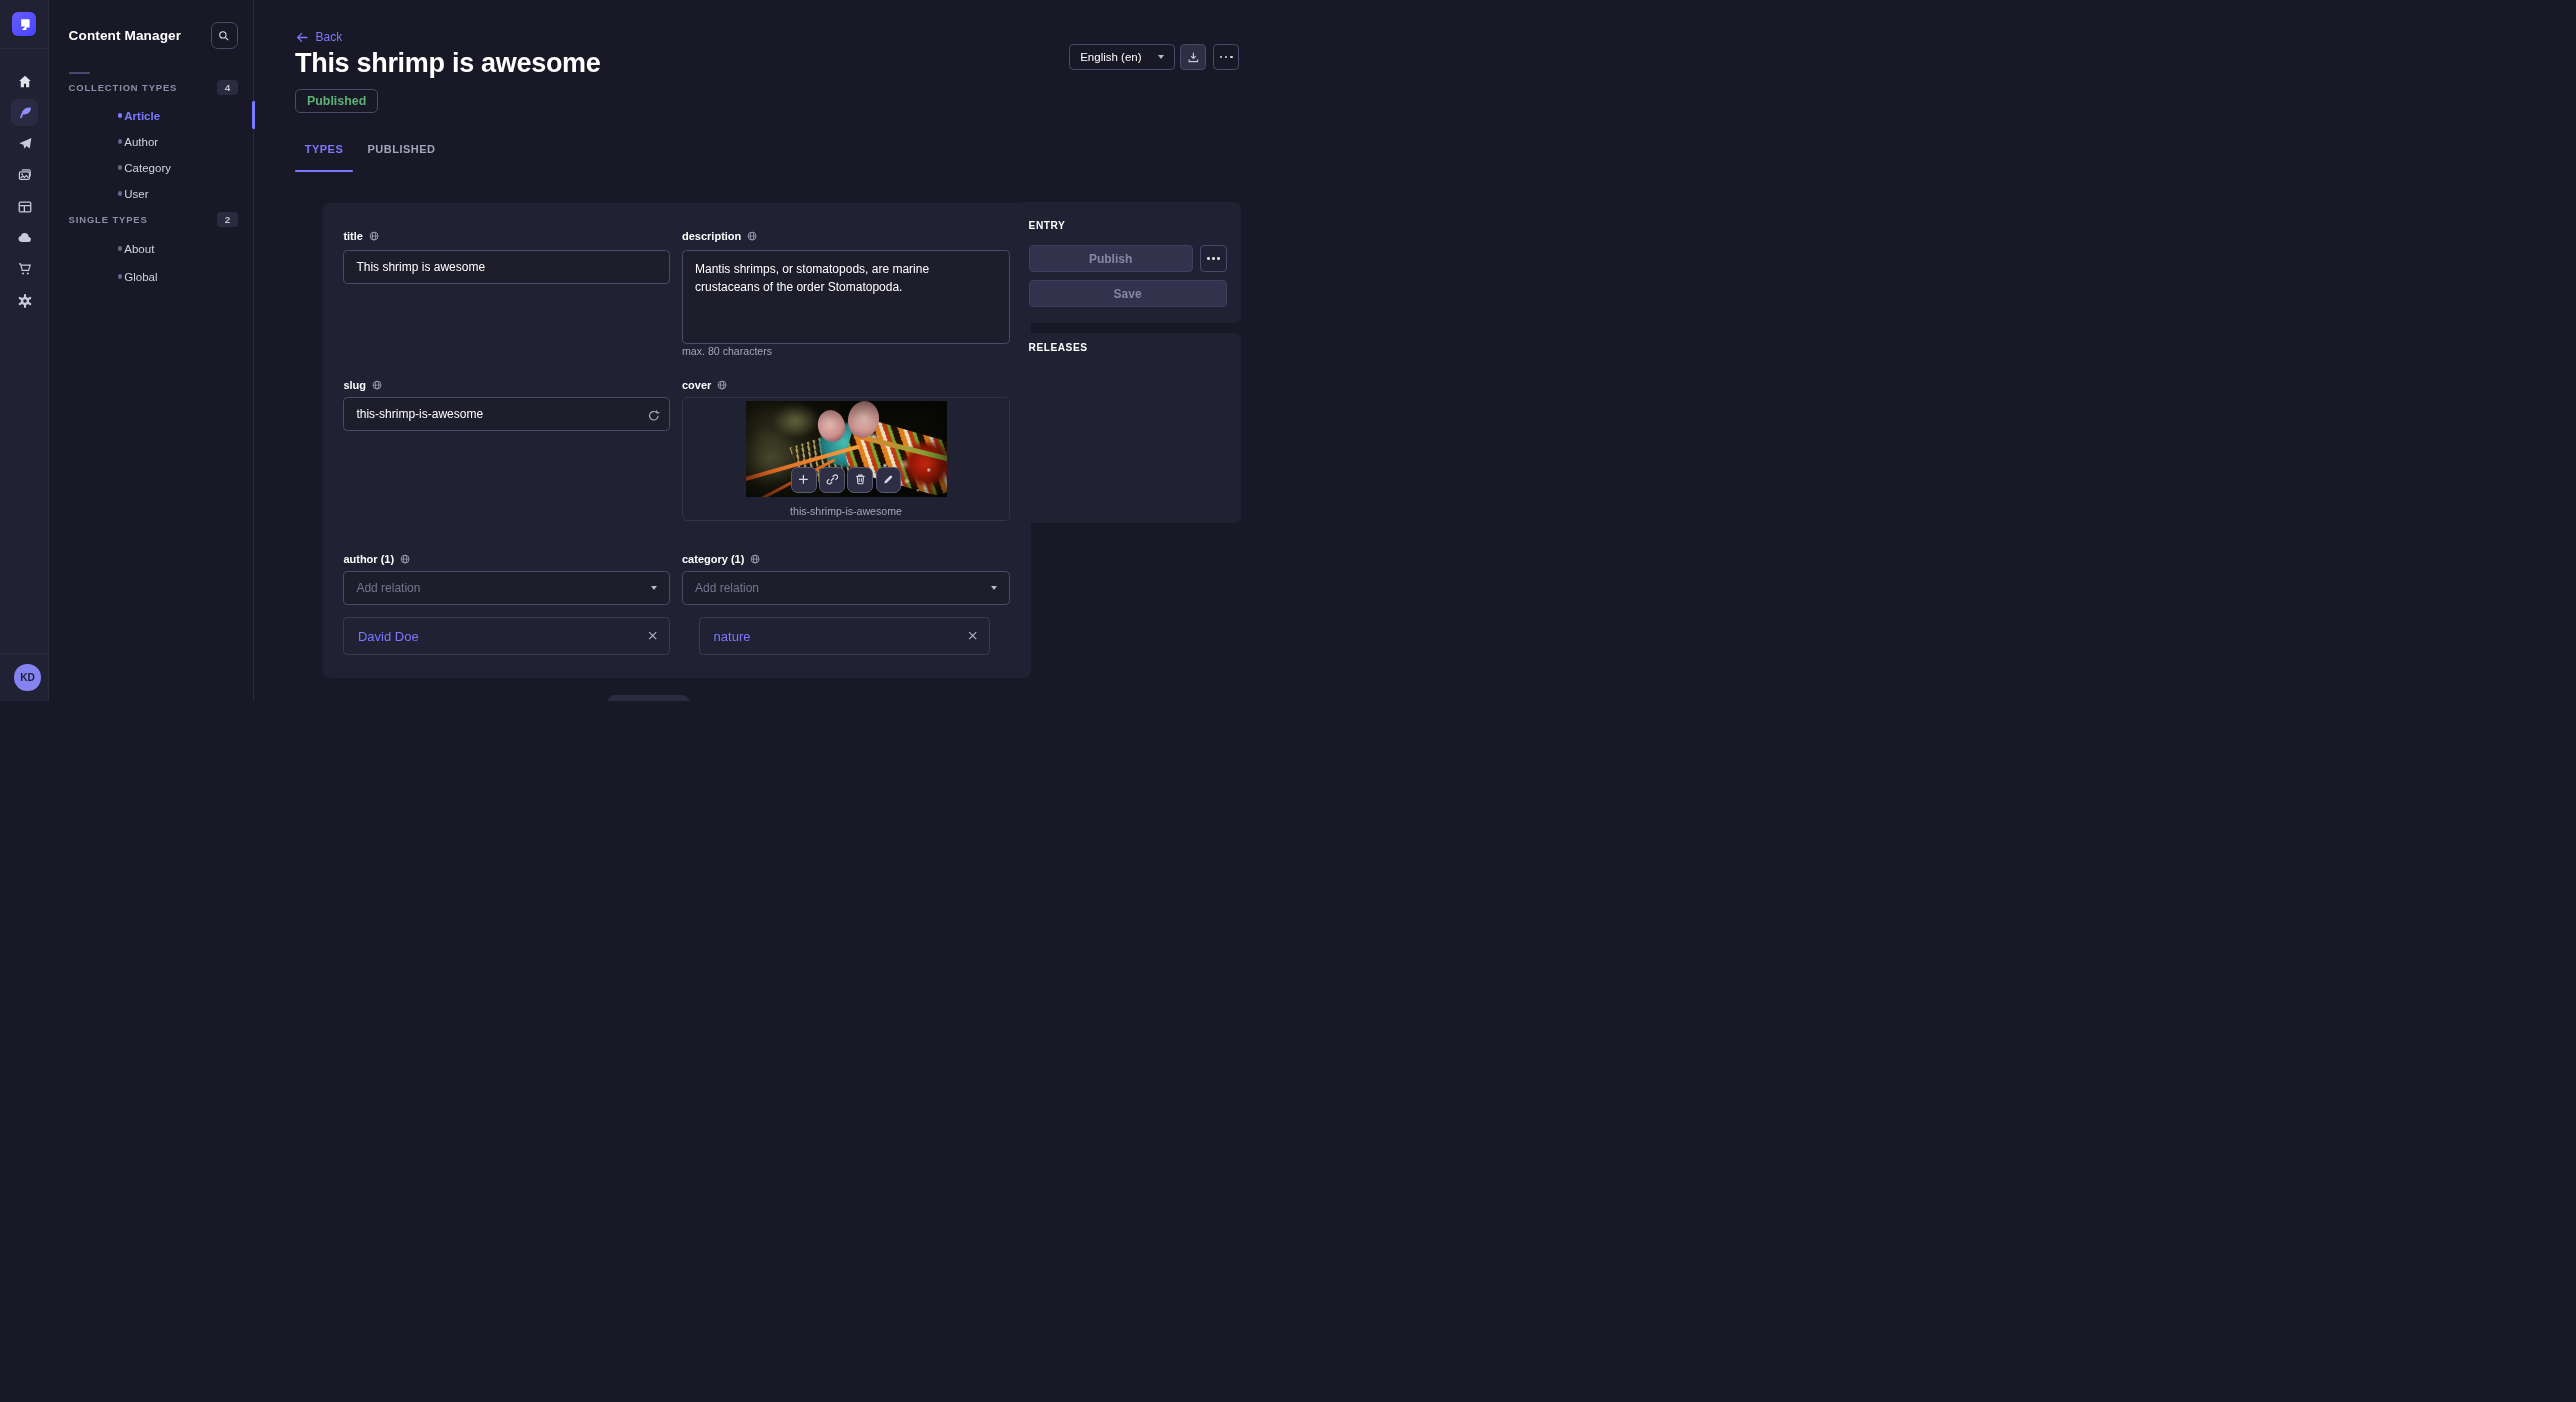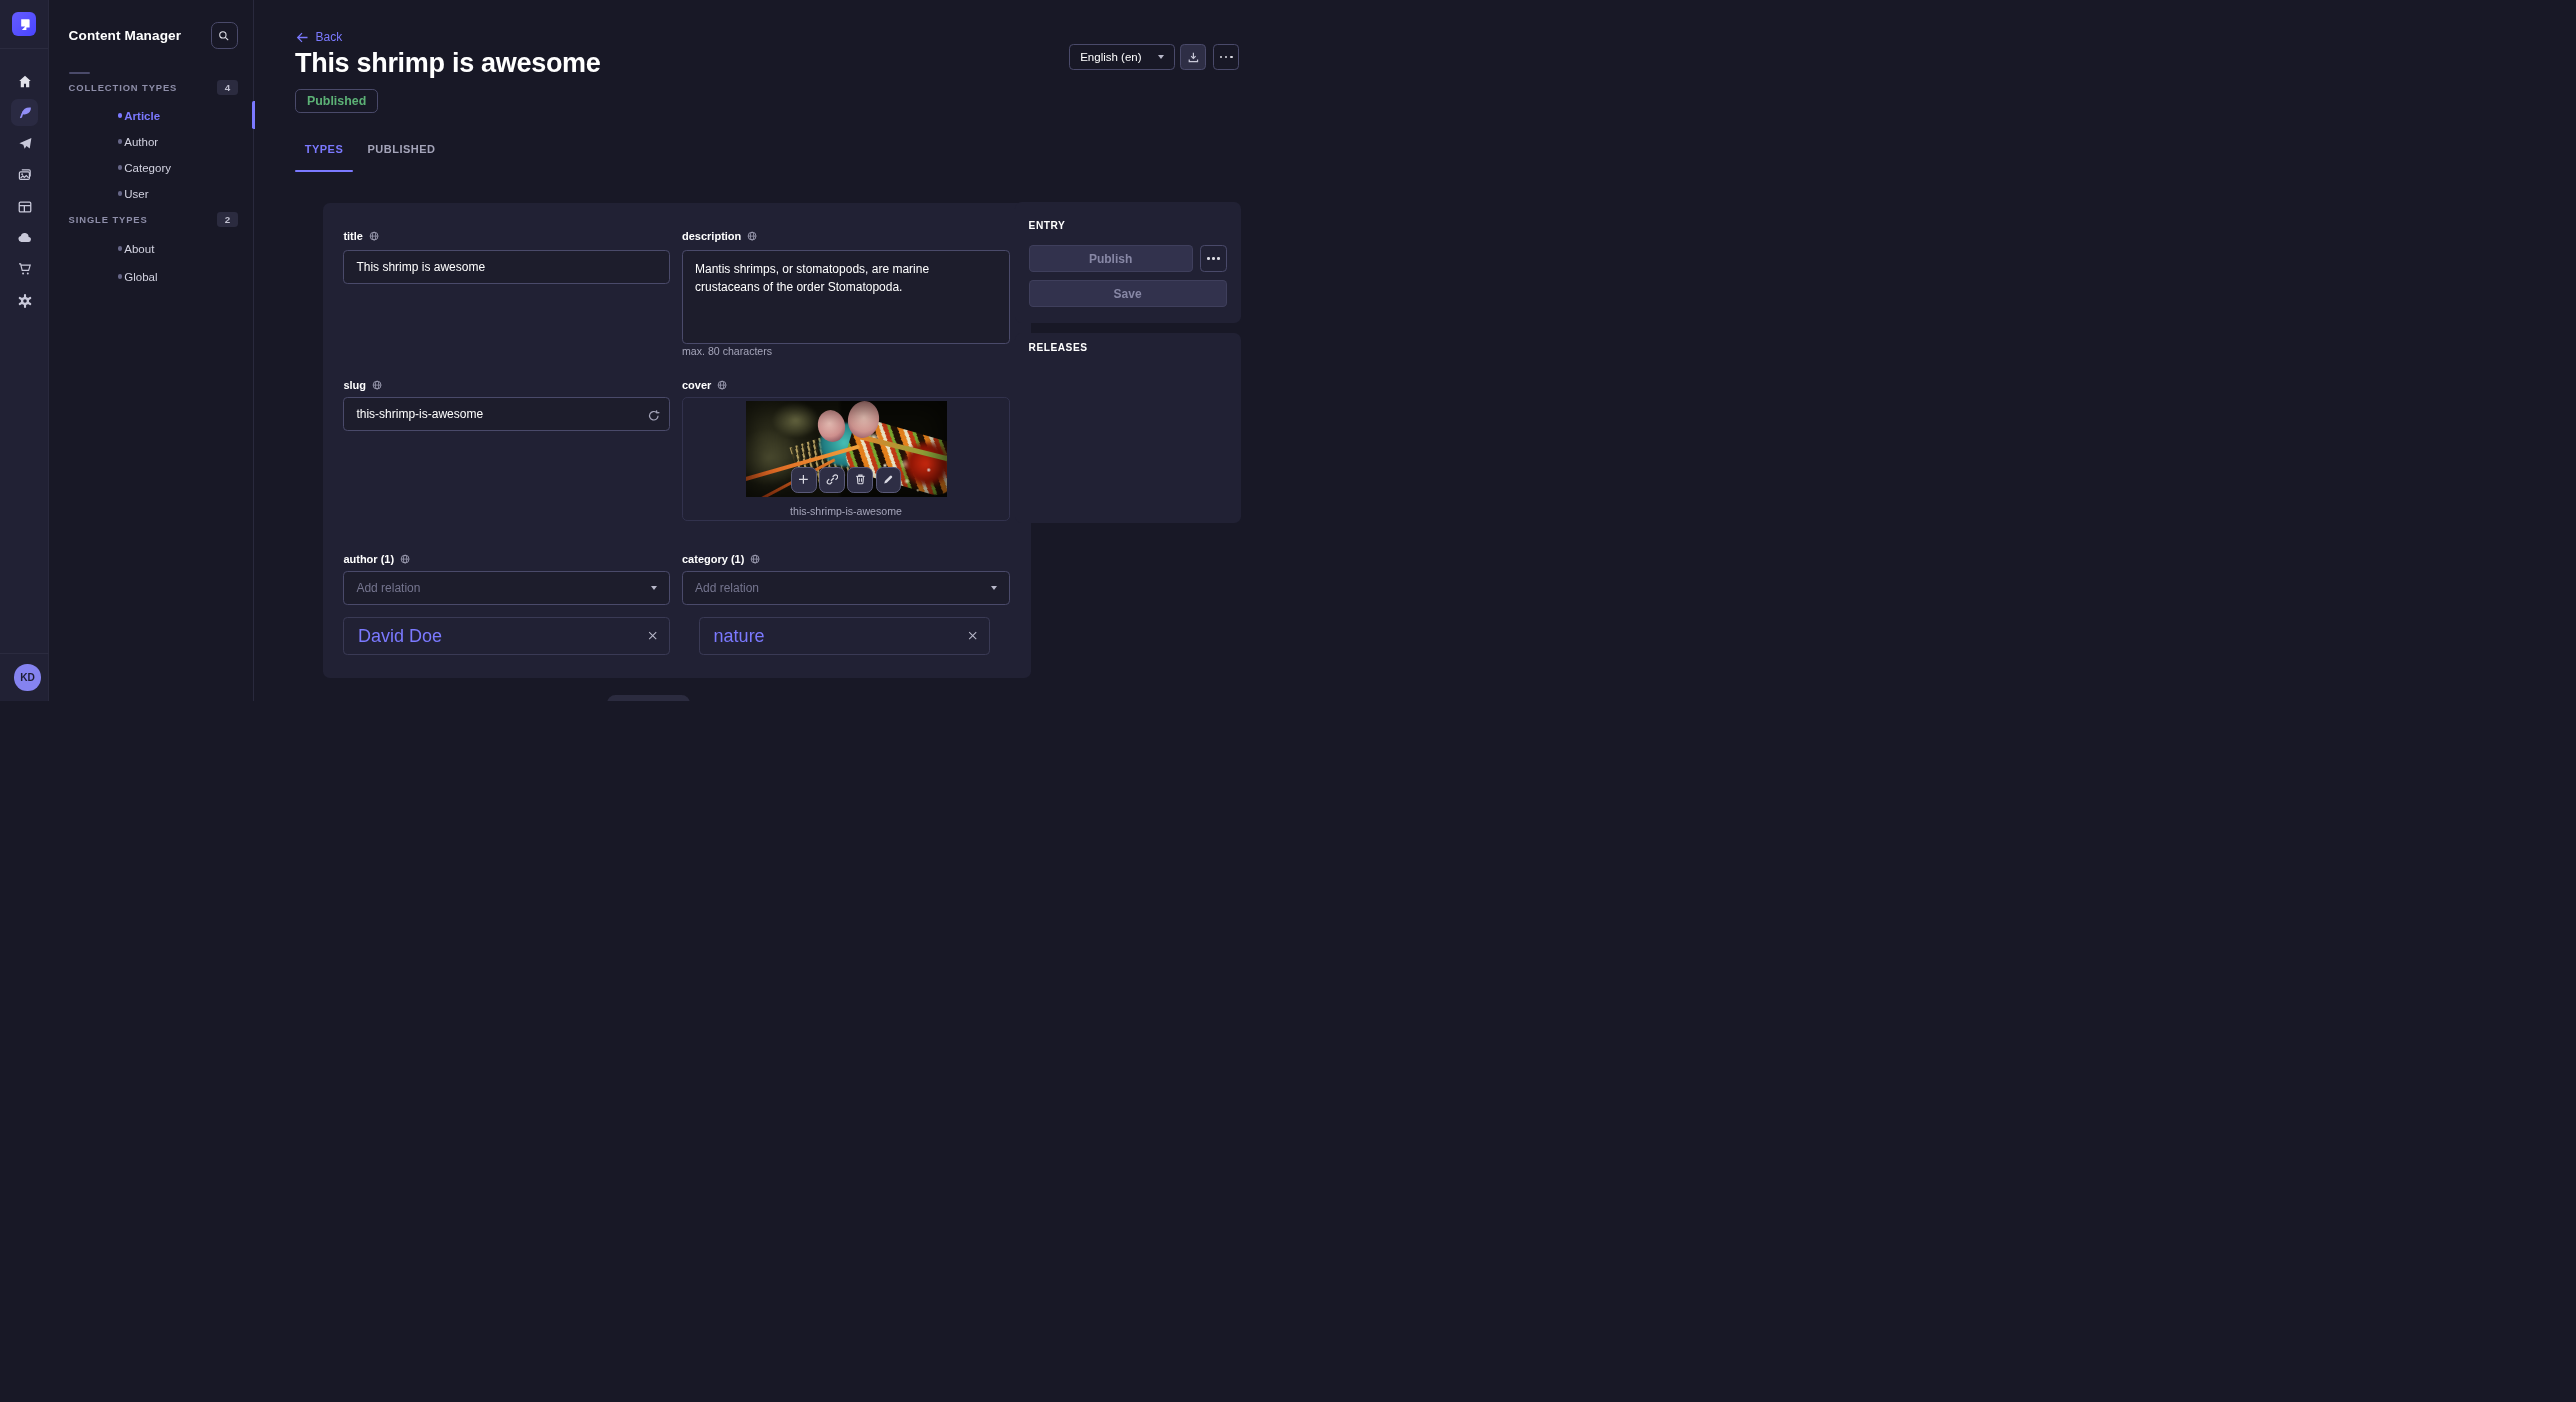--- a/index.html
+++ b/index.html
@@ -161,21 +161,21 @@
           justify-content:center; cursor:pointer; }
   .cover-caption { position:absolute; left:0; top:107px; width:100%;
           text-align:center; font-size:10.6px; color:#a5a5ba; }
   .combo { position:absolute; height:34px; background:#1d1d2c;
           border:0.9px solid #4a4a6a; border-radius:4.3px; padding:0 12px;
           display:flex; align-items:center; cursor:pointer; }
   .combo .ph { font-size:12px; color:#75758f; }
   .chip { position:absolute; height:38px; border:0.9px solid #3a3a55;
           border-radius:4.3px; padding:0 12px 0 13.6px;
           display:flex; align-items:center; }
-  .chip a { font-size:18px; color:#7b79ff; text-decoration:none; cursor:pointer; }
+  .chip a { font-size:13px; color:#7b79ff; text-decoration:none; cursor:pointer; }
   .chip .x { margin-left:auto; cursor:pointer; display:flex; }
 
   
   .panel { position:absolute; left:1015px; width:226px; background:#212134;
           border-radius:6.8px; }
   .panel-title { position:absolute; left:13.6px; font-size:10.2px; font-weight:700;
           letter-spacing:0.5px; color:#fff; }
   .btn { position:absolute; height:27px; border-radius:4.3px; background:#32324d;
           border:0.9px solid rgba(74,74,106,.55); color:#8787a5; font-size:12px;
           font-weight:600; display:flex; align-items:center; justify-content:center;

